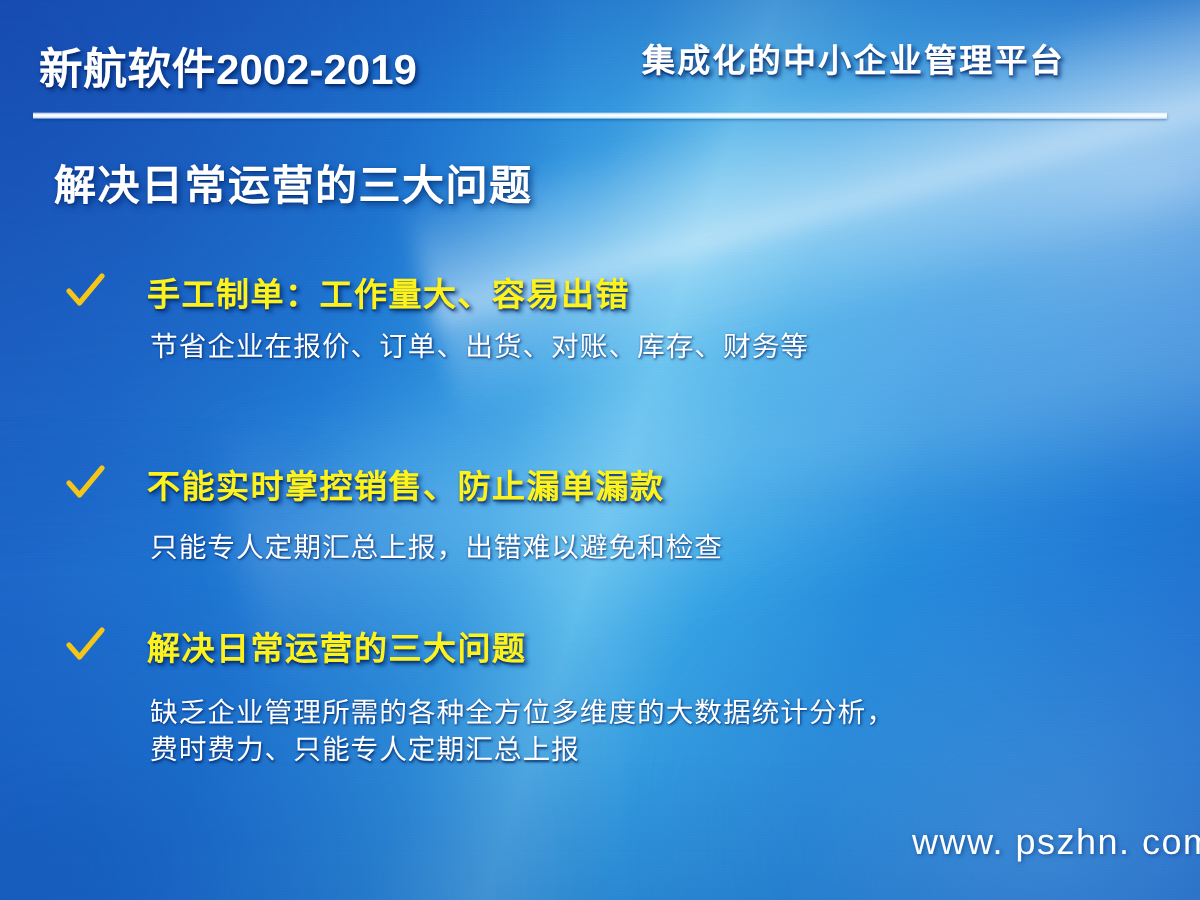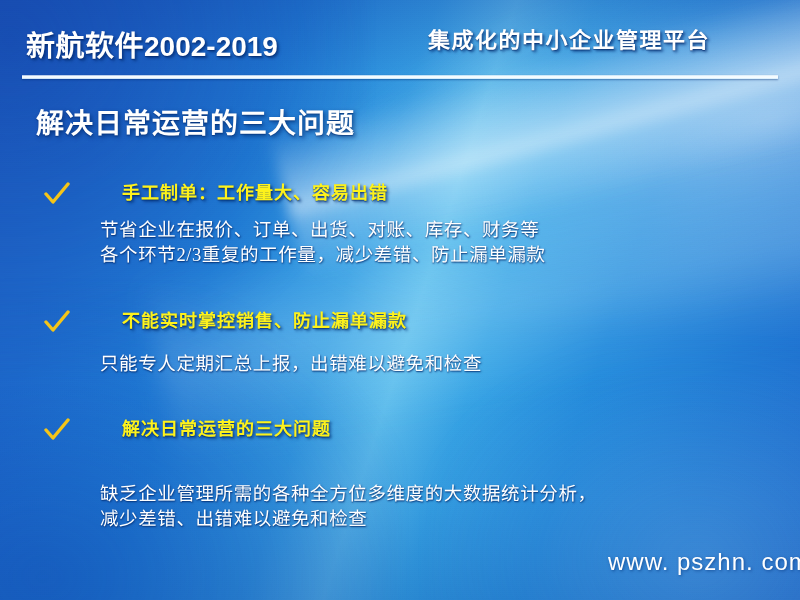--- a/index.html
+++ b/index.html
@@ -241,47 +241,46 @@
     top: 4px;
     width: 26px;
     height: 26px;
   }
   .check-icon svg { display: block; }
 
   .bullet-head {
     position: absolute;
     left: 98px;
     top: 0;
-    font-size: 18px;
+    font-size: 22px;
     font-weight: bold;
     color: #fdf21c;
     letter-spacing: 1px;
     white-space: nowrap;
     text-shadow:
       2px 2px 3px rgba(0,45,115,0.80),
       0 1px 1px rgba(0,30,90,0.6);
-    margin-left: 24px;
   }
 
   .bullet-body {
     position: absolute;
     left: 100px;
     top: 40px;
     color: #ffffff;
-    font-family: Liberation Serif, serif;
+    font-family: Liberation Sans, sans-serif;
     font-size: 18.5px;
     line-height: 25px;
     letter-spacing: 0.6px;
     white-space: nowrap;
     text-shadow:
       1px 1px 2px rgba(0,45,115,0.72),
       0 1px 1px rgba(0,30,90,0.45);
   }
   .bullet-2 .bullet-body { top: 46px; }
-  .bullet-3 .bullet-body { top: 68px; }
+  .bullet-3 .bullet-body { top: 48px; }
   .bullet-body .line { display: block; }
 
   
   .watermark {
     position: absolute;
     left: 608px;
     top: 548px;
     font-size: 24px;
     color: #ffffff;
     letter-spacing: 1px;
@@ -318,21 +317,20 @@
 
     <div class="bullet bullet-1">
       <span class="check-icon">
         <svg width="26" height="26" viewBox="0 0 26 26" aria-hidden="true">
           <path d="M2 12 L9 20 L24 2" fill="none" stroke="#f5c518" stroke-width="3.4" stroke-linecap="round" stroke-linejoin="round"></path>
         </svg>
       </span>
       <div class="bullet-head">手工制单：工作量大、容易出错</div>
       <div class="bullet-body">
         <span class="line">节省企业在报价、订单、出货、对账、库存、财务等</span>
-        <span class="line">各个环节2/3重复的工作量，减少差错、防止漏单漏款</span>
       </div>
     </div>
 
     <div class="bullet bullet-2">
       <span class="check-icon">
         <svg width="26" height="26" viewBox="0 0 26 26" aria-hidden="true">
           <path d="M2 12 L9 20 L24 2" fill="none" stroke="#f5c518" stroke-width="3.4" stroke-linecap="round" stroke-linejoin="round"></path>
         </svg>
       </span>
       <div class="bullet-head">不能实时掌控销售、防止漏单漏款</div>
@@ -343,21 +341,21 @@
 
     <div class="bullet bullet-3">
       <span class="check-icon">
         <svg width="26" height="26" viewBox="0 0 26 26" aria-hidden="true">
           <path d="M2 12 L9 20 L24 2" fill="none" stroke="#f5c518" stroke-width="3.4" stroke-linecap="round" stroke-linejoin="round"></path>
         </svg>
       </span>
       <div class="bullet-head">解决日常运营的三大问题</div>
       <div class="bullet-body">
         <span class="line">缺乏企业管理所需的各种全方位多维度的大数据统计分析，</span>
-        <span class="line">减少差错、出错难以避免和检查</span>
+        <span class="line">费时费力、只能专人定期汇总上报</span>
       </div>
     </div>
 
   </div>
 
   <div class="watermark">www. pszhn. com</div>
 
 </div>
 
 </body></html>

